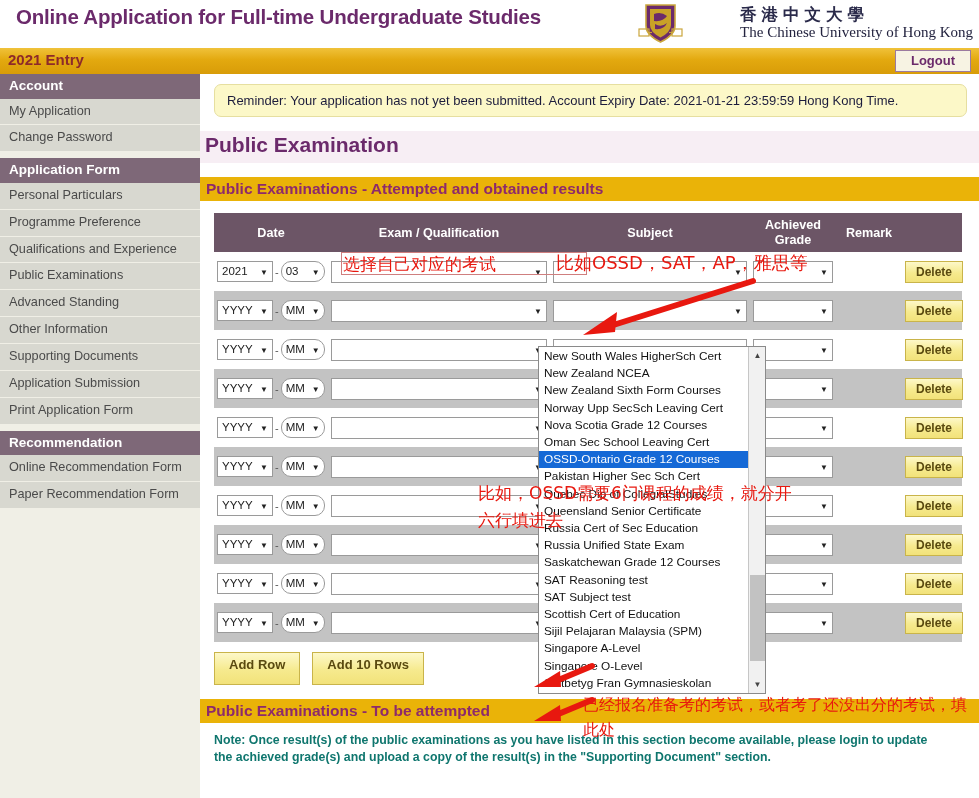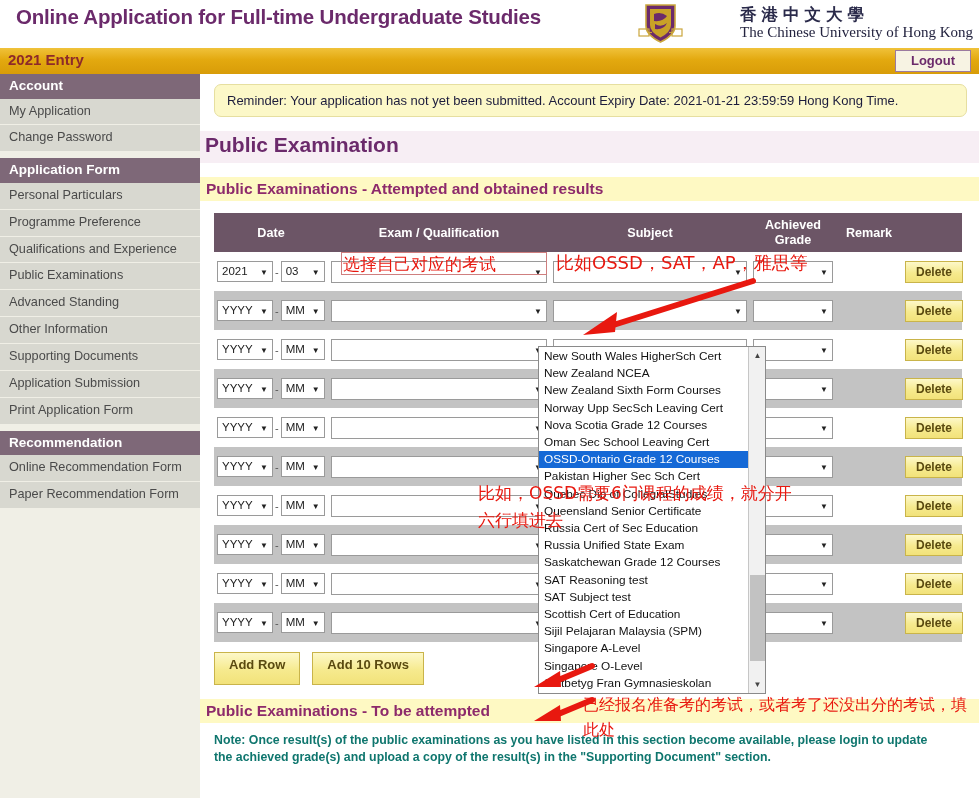--- a/index.html
+++ b/index.html
@@ -141,21 +141,21 @@
     color: #6b2a6b;
     background: #f7eef4;
     line-height: 1.35;
   }
   .section-title {
     margin: 14px 0 0 0;
     padding: 3px 0 3px 6px;
     font-size: 15.5px;
     font-weight: bold;
     color: #8d2a6b;
-    background: #fef9c3;
+    background: #eab308;
   }
 
   
   .tbl-wrap { margin: 12px 0 0 14px; width: 748px; }
   table.exam {
     border-collapse: collapse;
     width: 748px;
     table-layout: fixed;
   }
   table.exam thead th {
@@ -201,21 +201,21 @@
     white-space: nowrap;
   }
   .sel .caret {
     position: absolute;
     right: 4px; top: 0;
     font-size: 8px;
     color: #222;
     line-height: 21px;
   }
   .sel-yyyy { width: 56px; }
-  .sel-mm   { width: 44px; }
+  .sel-mm   { width: 44px; border-radius: 10px; }
   .date-dash { color: #555; font-size: 11px; padding: 0 2px; }
   .sel-wide  { width: 100%; height: 22px; line-height: 20px; }
   .sel-grade { width: 100%; height: 22px; line-height: 20px; }
 
   .del-btn {
     display: block;
     width: 58px; height: 22px;
     margin: 0 auto;
     background: linear-gradient(to bottom,#fdf8c9 0%, #f6ea8e 55%, #f2e27a 100%);
     border: 1px solid #c9b44a;
@@ -311,21 +311,21 @@
     font-family: "DejaVu Sans", sans-serif;
     white-space: nowrap;
     z-index: 60;
     pointer-events: none;
   }
   .anno-box {
     border: 1px solid #d88;
   }
   #anno-select-exam {
     left: 341px; top: 252px;
-    width: 206px; height: 23px;
+    width: 246px; height: 23px;
     font-size: 17px;
     line-height: 22px;
     padding-left: 1px;
     border: 1px solid #cf7f7f;
   }
   #anno-examples {
     left: 556px; top: 250px;
     font-size: 18px;
     line-height: 25px;
   }

